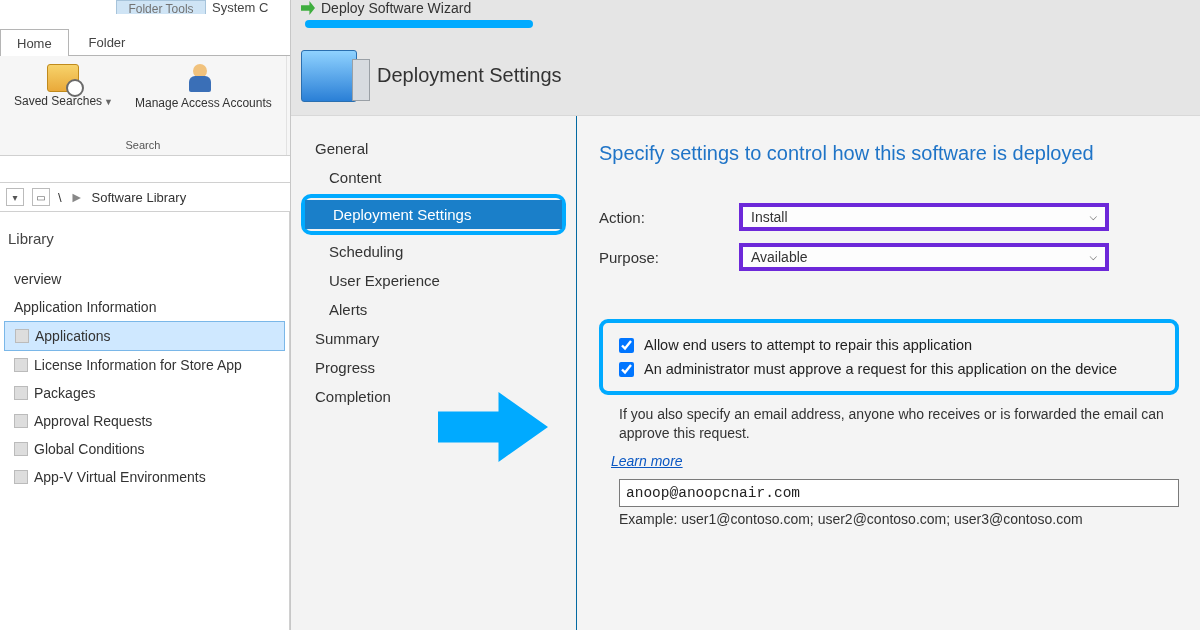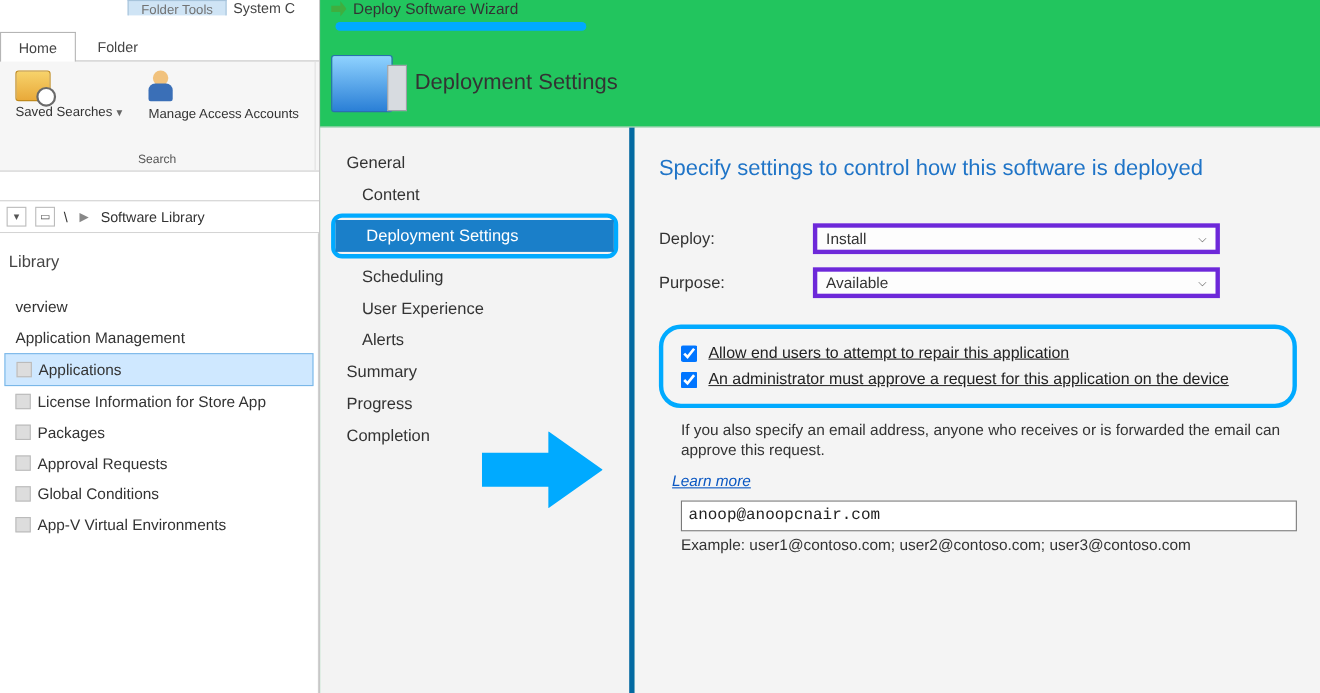--- a/index.html
+++ b/index.html
@@ -7,21 +7,21 @@
 
   
   .folder-tools-tab { position: absolute; left: 116px; top: 0; width: 90px; height: 14px; background: #cfe4f5; border: 1px solid #a7c4db; border-bottom: none; font-size: 12px; text-align: center; line-height: 16px; color: #737373; }
   .system-label { position: absolute; left: 212px; top: 0; font-size: 13px; color: #444; }
   .tab-strip { position: absolute; left: 0; top: 28px; width: 290px; height: 28px; border-bottom: 1px solid #b5b5b5; }
   .tab { display:inline-block; height:28px; line-height:28px; padding:0 16px; font-size:13px; color:#444; }
   .tab.active { background:#fff; border:1px solid #b5b5b5; border-bottom:1px solid #fff; position:relative; top:1px; }
   .ribbon-body { position:absolute; left:0; top:56px; width:290px; height:100px; background:#f6f6f6; border-bottom:1px solid #d0d0d0; display:flex; }
   .ribbon-group { display:flex; flex-direction:column; align-items:center; justify-content:flex-start; padding:6px 10px 2px; border-right:1px solid #e2e2e2; height:100%; }
   .ribbon-foot { font-size:11px; color:#555; margin-top:auto; padding:2px 8px; text-align:center; width:100%; }
-  .ribbon-btn { display:flex; flex-direction:column; font-size:12px; color:#333; gap:2px; cursor:pointer; padding:2px 4px; }
+  .ribbon-btn { display:flex; flex-direction:column; align-items:center; font-size:12px; color:#333; gap:2px; cursor:pointer; padding:2px 4px; }
   .icon-folder-search { width:32px; height:28px; background:linear-gradient(#f7d36b,#e9a93a); border:1px solid #c08a1c; border-radius:3px; position:relative; }
   .icon-folder-search::after { content:""; position:absolute; right:-6px; bottom:-6px; width:14px; height:14px; border:2px solid #6a6a6a; border-radius:50%; background:#fff; }
   .icon-user-gear { width:28px; height:30px; position:relative; }
   .icon-user-gear::before { content:""; position:absolute; left:4px; top:0; width:14px; height:14px; background:#f1c27d; border-radius:50%; }
   .icon-user-gear::after { content:""; position:absolute; left:0; top:12px; width:22px; height:16px; background:#3a6fb7; border-radius:6px 6px 2px 2px; }
   .drop-caret { font-size:9px; color:#666; margin-left:2px; }
 
   
   .crumb-bar { position:absolute; left:0; top:182px; width:290px; height:30px; border-top:1px solid #d0d0d0; border-bottom:1px solid #d0d0d0; display:flex; align-items:center; gap:8px; padding:0 6px; background:#fff; }
   .crumb-sep { color:#888; }
@@ -29,44 +29,44 @@
   .mini-btn { width:18px; height:18px; border:1px solid #bbb; display:inline-flex; align-items:center; justify-content:center; font-size:10px; color:#555; }
 
   
   .nav-pane { position:absolute; left:0; top:212px; width:290px; height:420px; background:#fff; border-right:1px solid #d0d0d0; padding:12px 4px 0 4px; font-size:14px; }
   .nav-item { padding:6px 6px 6px 10px; color:#333; cursor:pointer; display:flex; align-items:center; gap:6px; white-space:nowrap; overflow:hidden; }
   .nav-item.selected { background:#cfe8ff; border:1px solid #7ab7e8; }
   .nav-header { padding:6px 6px 6px 4px; color:#444; font-size:15px; }
   .ni-icon { width:14px; height:14px; display:inline-block; background:#ddd; border:1px solid #bbb; flex-shrink:0; }
 
   
-  .wizard { position:absolute; left:290px; top:0; width:910px; height:630px; background:#22c55e; border-left:1px solid #c7c7c7; }
+  .wizard { position:absolute; left:290px; top:0; width:910px; height:630px; background:#e5e5e5; border-left:1px solid #c7c7c7; }
   .wiz-title { position:absolute; left:10px; top:0; display:flex; align-items:center; gap:6px; font-size:14px; color:#333; }
   .wiz-title-arrow { width:14px; height:14px; background:#3fae3f; clip-path: polygon(0 30%,60% 30%,60% 0,100% 50%,60% 100%,60% 70%,0 70%); }
   .wiz-underline { position:absolute; left:14px; top:20px; width:228px; height:8px; background:#00aaff; border-radius:4px; }
   .wiz-header { position:absolute; left:0; top:36px; width:910px; height:80px; display:flex; align-items:center; gap:20px; padding-left:10px; border-bottom:1px solid #d8d8d8; }
   .wiz-header-icon { width:56px; height:52px; background:linear-gradient(#8fd2ff,#2a7fd6); border:1px solid #2a6fb0; border-radius:3px; position:relative; }
   .wiz-header-icon::after { content:""; position:absolute; right:-14px; bottom:0; width:16px; height:40px; background:#d7dbe0; border:1px solid #9aa0a6; }
   .wiz-header-title { font-size:20px; color:#333; }
 
   .wiz-body { position:absolute; left:0; top:116px; width:910px; height:514px; display:flex; }
-  .wiz-steps { width:312px; background:#f3f3f3; border-right:5px solid #0369a1; padding:18px 10px; font-size:15px; color:#333; }
+  .wiz-steps { width:312px; background:#f3f3f3; border-right:1px solid #0369a1; padding:18px 10px; font-size:15px; color:#333; }
   .step { padding:6px 14px; cursor:pointer; }
   .step.sub { padding-left:28px; }
   .step.active { background:#1a7fc9; color:#fff; }
   .step-highlight-ring { border:4px solid #00aaff; border-radius:10px; padding:2px 0; margin:2px 0; }
 
   .wiz-main { flex:1; background:#f4f4f4; padding:26px 22px 10px 22px; position:relative; }
   .wiz-main h2 { font-size:20px; font-weight:400; color:#1f74c7; margin-bottom:38px; }
   .form-row { display:flex; align-items:center; margin-bottom:12px; }
   .form-row label { width:140px; font-size:15px; color:#333; }
   .combo { flex:0 0 370px; height:28px; border:4px solid #6d28d9; background:#fdfdfd; display:flex; align-items:center; justify-content:space-between; padding:0 8px; font-size:14px; color:#333; cursor:pointer; }
   .combo .caret { font-size:10px; color:#555; }
 
-  .check-group { margin-top:24px; border:4px solid #00aaff; border-radius:20px; padding:10px 16px;text-decoration:underline; }
+  .check-group { margin-top:48px; border:4px solid #00aaff; border-radius:9px; padding:10px 16px; }
   .check-row { display:flex; align-items:center; gap:10px; font-size:14.5px; color:#222; padding:4px 0; cursor:pointer; }
   .check-row input { width:15px; height:15px; }
   .hint { font-size:14px; color:#333; margin:10px 0 10px 20px; line-height:1.35; }
   .learn { color:#0a57c2; text-decoration:underline; font-size:14px; margin-left:12px; cursor:pointer;font-style:italic; }
   .email-input { display:block; width:560px; height:28px; border:1px solid #7a7a7a; padding:0 6px; font-size:14.5px; color:#222; margin:10px 0 4px 20px;font-family:Liberation Mono, monospace; }
   .example { font-size:14px; color:#333; margin-left:20px; }
 
   
   .big-arrow { position:absolute; left:438px; top:392px; width:110px; height:70px; background:#00aaff; clip-path: polygon(0 28%, 55% 28%, 55% 0, 100% 50%, 55% 100%, 55% 72%, 0 72%); }
 </style>
@@ -104,21 +104,21 @@
   <span class="mini-btn">▭</span>
   <span class="crumb-text">\</span>
   <span class="crumb-sep">►</span>
   <span class="crumb-text">Software Library</span>
 </div>
 
 <div class="nav-pane">
   <div class="nav-header">Library</div>
   <div style="height:12px"></div>
   <div class="nav-item">verview</div>
-  <div class="nav-item">Application Management</div>
+  <div class="nav-item">Application Information</div>
   <div class="nav-item selected">
       <span class="ni-icon"></span>
       <span>Applications</span>
     </div>
   <div class="nav-item">
       <span class="ni-icon"></span>
       <span>License Information for Store App</span>
     </div>
   <div class="nav-item">
       <span class="ni-icon"></span>
@@ -162,21 +162,21 @@
       <div class="step sub">Alerts</div>
       <div class="step">Summary</div>
       <div class="step">Progress</div>
       <div class="step">Completion</div>
     </div>
 
     <div class="wiz-main">
       <h2>Specify settings to control how this software is deployed</h2>
 
       <div class="form-row">
-        <label>Deploy:</label>
+        <label>Action:</label>
         <div class="combo">
           <span>Install</span>
           <span class="caret">⌵</span>
         </div>
       </div>
       <div class="form-row">
         <label>Purpose:</label>
         <div class="combo">
           <span>Available</span>
           <span class="caret">⌵</span>

